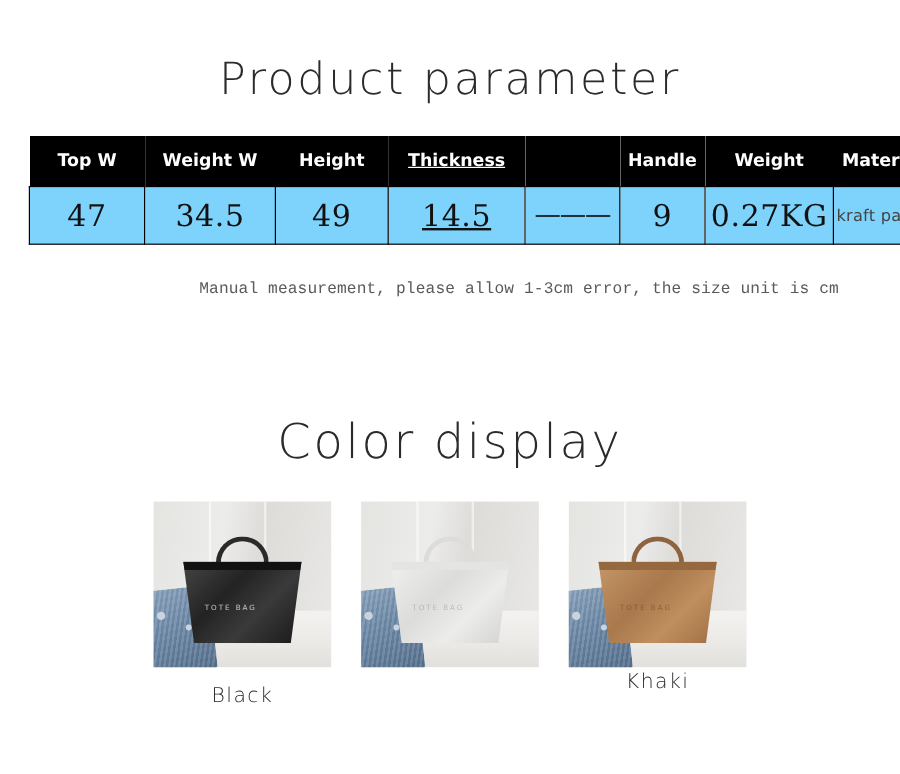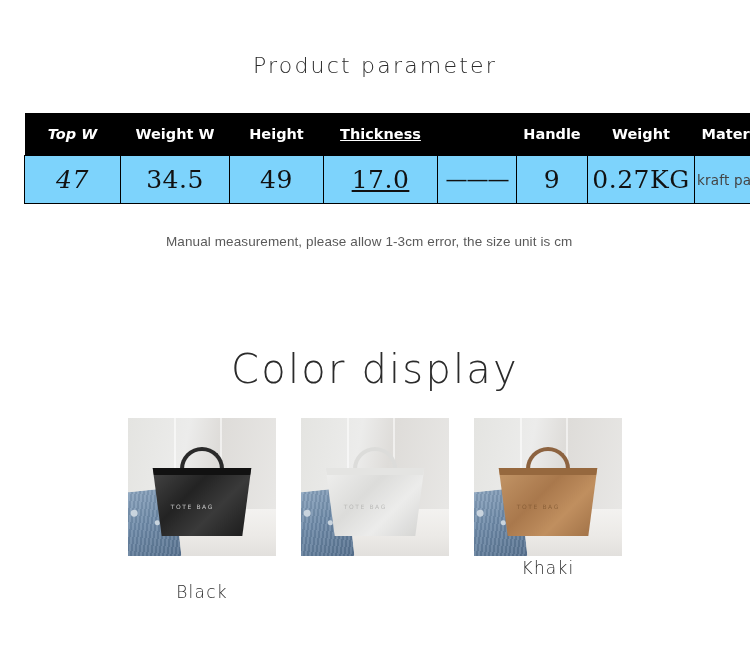--- a/index.html
+++ b/index.html
@@ -21,21 +21,21 @@
     text-align: center;
     font-family: "DejaVu Sans", sans-serif;
     font-weight: 300;
     color: #2b2b2b;
     letter-spacing: 2.2px;
   }
   #product-parameter-title {
     position: absolute;
     left: 0; right: 0;
     top: 47px;
-    font-size: 22px;
+    font-size: 37px;
     line-height: 38px;
   }
   #color-display-title {
     position: absolute;
     left: 0; right: 0;
     top: 350px;
     font-size: 40px;
     line-height: 38px;
   }
 
@@ -82,36 +82,36 @@
     color: #444444;
     letter-spacing: 0.2px;
   }
   #spec-table td.dash-cell {
     font-family: "DejaVu Serif", serif;
     font-size: 22px;
     letter-spacing: -1px;
   }
 
   
-  .col-topw      { width: 92px; font-style: italic; }
+  .col-topw      { width: 92px; }
   .col-bottomw   { width: 105px; }
   .col-height    { width: 90px; }
   .col-thickness { width: 110px; text-decoration: underline; }
   .col-blank     { width: 75px; }
   .col-handle    { width: 67px; }
   .col-weight    { width: 103px; }
   .col-material  { width: 78px; }
 
   
   #measurement-note {
     position: absolute;
     left: 166px;
     top: 231px;
     width: 570px;
-    font-family: Liberation Sans, sans-serif;
+    font-family: Liberation Mono, monospace;
     font-size: 13.5px;
     line-height: 22px;
     color: #5a5a5a;
     letter-spacing: 0.1px;
   }
   #measurement-note .note-line { display: block; }
 
   
   #color-gallery {
     position: absolute;
@@ -233,21 +233,21 @@
   .bag-white .bag-logo { color: #9a9a98; }
 
   .bag-khaki .bag-body {
     background: linear-gradient(135deg,#c79a6b 0%,#a9784c 42%,#c08f5f 66%,#9a6b41 100%);
   }
   .bag-khaki .bag-rim { background: #96683e; }
   .bag-khaki .bag-handle { border-color: #8d6340; }
   .bag-khaki .bag-logo { color: #6b4623; }
 
   .color-label {
-    margin-top: 26px;
+    margin-top: 14px;
     text-align: center;
     font-family: "DejaVu Sans", sans-serif;
     font-size: 17px;
     font-weight: 300;
     color: #2b2b2b;
     letter-spacing: 1.2px;
   }
   .color-card.shift-white .color-label { margin-top: 21px; }
   .color-card.shift-khaki .color-label { margin-top: 2px; }
 </style>
@@ -267,21 +267,21 @@
       <th class="col-handle">Handle</th>
       <th class="col-weight">Weight</th>
       <th class="col-material">Material</th>
     </tr>
   </thead>
   <tbody>
     <tr>
       <td class="col-topw">47</td>
       <td class="col-bottomw">34.5</td>
       <td class="col-height">49</td>
-      <td class="col-thickness">17.0</td>
+      <td class="col-thickness">14.5</td>
       <td class="col-blank dash-cell">———</td>
       <td class="col-handle">9</td>
       <td class="col-weight">0.27KG</td>
       <td class="col-material material-cell">kraft paper</td>
     </tr>
   </tbody>
 </table>
 
 <div id="measurement-note">
   <span class="note-line">Manual measurement, please allow 1-3cm error, the size unit is cm</span>

